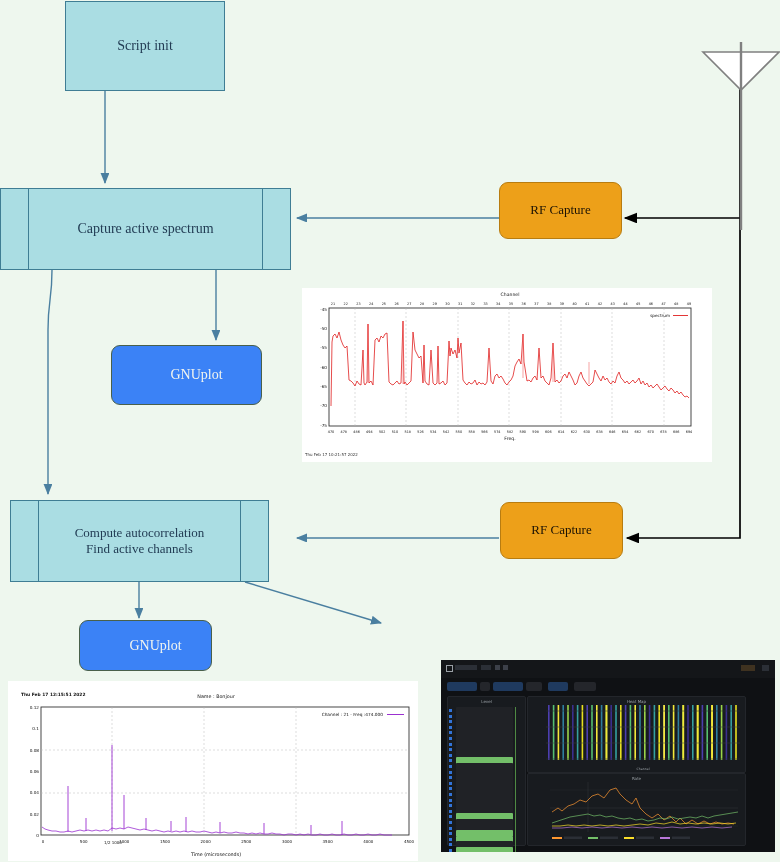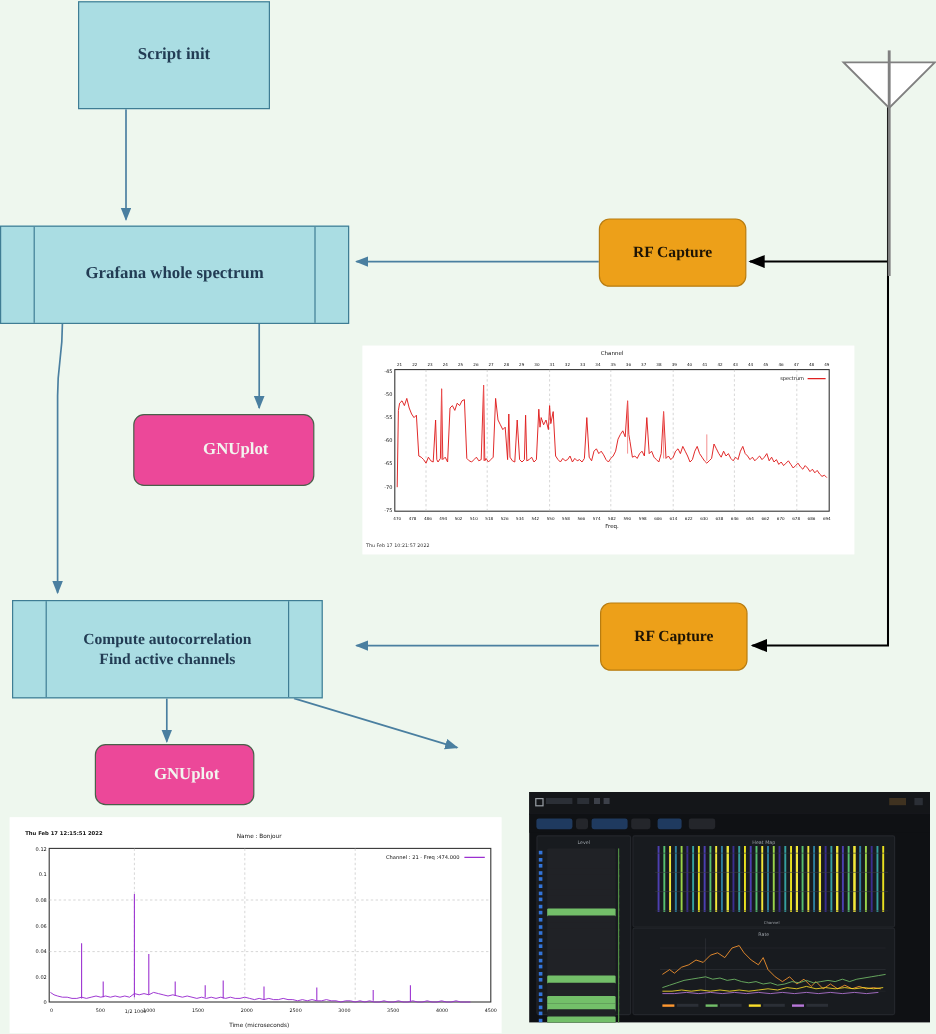--- a/index.html
+++ b/index.html
@@ -7,37 +7,37 @@
     width:780px;height:862px;
     background:#eef7ee;
     font-family:"Liberation Serif", serif;
     overflow:hidden;
     position:relative;
   }
   #stage{position:absolute;left:0;top:0;width:780px;height:862px;}
 
   
   .node{position:absolute;box-sizing:border-box;display:flex;align-items:center;
-        justify-content:center;text-align:center;line-height:1.25;font-weight:bold;}
+        justify-content:center;text-align:center;line-height:1.25;}
   .node .lbl{white-space:pre-line;}
 
   .proc{
     background:#aadde3;border:1.3px solid #3f7d94;color:#223c54;
   }
   .predef{
     background:#aadde3;border:1.3px solid #3f7d94;color:#223c54;
   }
   .predef .inner-l,.predef .inner-r{
     position:absolute;top:0;bottom:0;width:0;border-left:1.3px solid #3f7d94;
   }
   .predef .inner-l{left:27px;}
   .predef .inner-r{right:27px;}
 
   .rounded{
-    background:#ec4899;border:1.3px solid #49604a;color:#f2f5ef;border-radius:9px;padding-left:20px;
+    background:#3b82f6;border:1.3px solid #49604a;color:#f2f5ef;border-radius:9px;padding-left:20px;
   }
   .orange{
     background:#eda019;border:1.3px solid #b87c10;color:#1e1405;border-radius:9px;
   }
 
   
   #wires{position:absolute;left:0;top:0;width:780px;height:862px;pointer-events:none;}
 
   
   .plot{position:absolute;background:#ffffff;box-sizing:border-box;
@@ -96,21 +96,21 @@
     </g>
   </svg>
 
   <div class="node proc" style="left:65px;top:1px;width:160px;height:90px;font-size:14px;">
     <span class="lbl">Script init</span>
   </div>
 
   <div class="node predef" style="left:0px;top:188px;width:291px;height:82px;font-size:14px;position:absolute;">
     <span class="inner-l"></span>
     <span class="inner-r"></span>
-    <span class="lbl">Grafana whole spectrum</span>
+    <span class="lbl">Capture active spectrum</span>
   </div>
 
   <div class="node rounded" style="left:111px;top:345px;width:151px;height:60px;font-size:14px;">
     <span class="lbl">GNUplot</span>
   </div>
 
   <div class="node orange" style="left:499px;top:182px;width:123px;height:57px;font-size:13px;">
     <span class="lbl">RF Capture</span>
   </div>
 

